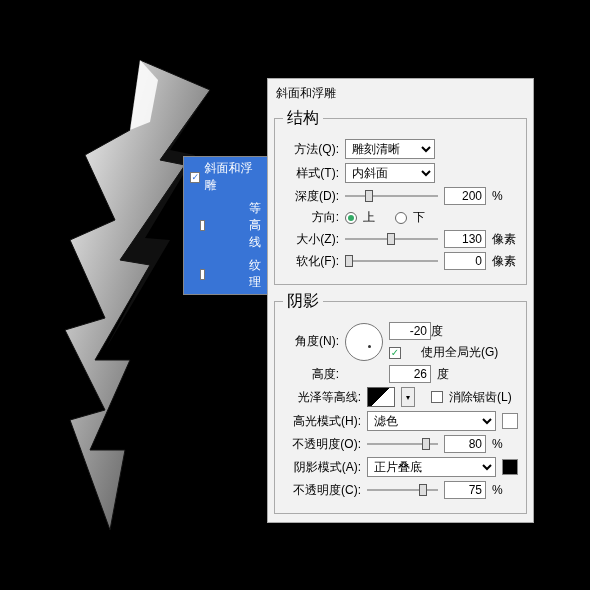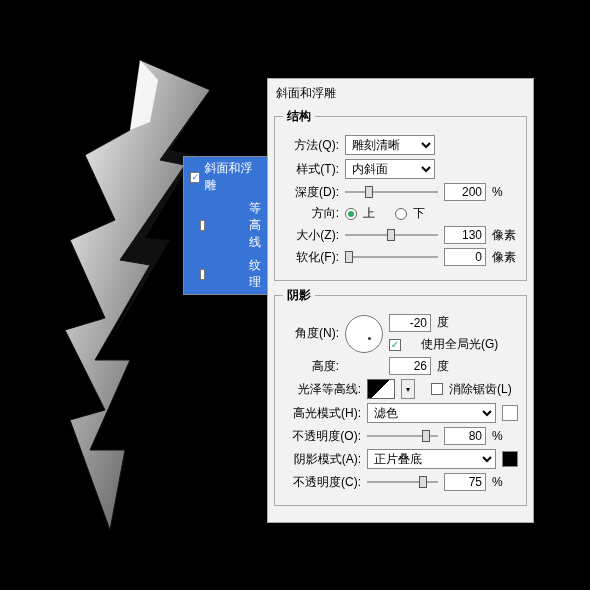--- a/index.html
+++ b/index.html
@@ -63,22 +63,21 @@
     border: 1px solid #aaa;
   }
   fieldset {
     border: 1px solid #aaa;
     margin: 6px 6px;
     padding: 6px 8px 10px 8px;
     position: relative;
   }
   fieldset > legend {
     padding: 0 4px;
-    font-size: 12px;
-    font-weight: bold;
+    font-size: 16px;
   }
   .row {
     display: flex;
     align-items: center;
     margin: 4px 0;
     gap: 6px;
   }
   .lbl {
     width: 56px;
     text-align: right;
@@ -279,21 +278,21 @@
     </div>
   </fieldset>
 
   <fieldset>
     <legend>阴影</legend>
 
     <div class="row">
       <span class="lbl">角度(N):</span>
       <div class="angle-dial"></div>
       <div style="display:flex;flex-direction:column;gap:4px">
-        <div style="display:flex;gap:6px">
+        <div style="display:flex;align-items:center;">
           <input class="numbox" value="-20" style="">
           <span>度</span>
         </div>
         <div style="display:flex;align-items:center;gap:20px">
           <span class="checkbox" data-on="true"></span>
           <span>使用全局光(G)</span>
         </div>
       </div>
     </div>
 

